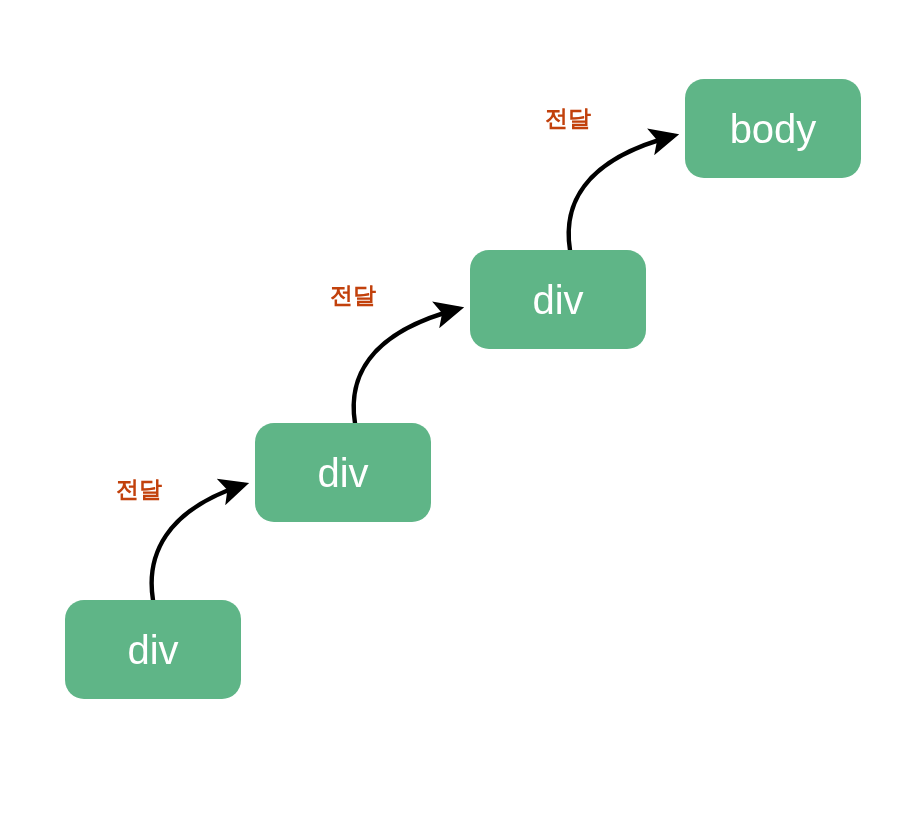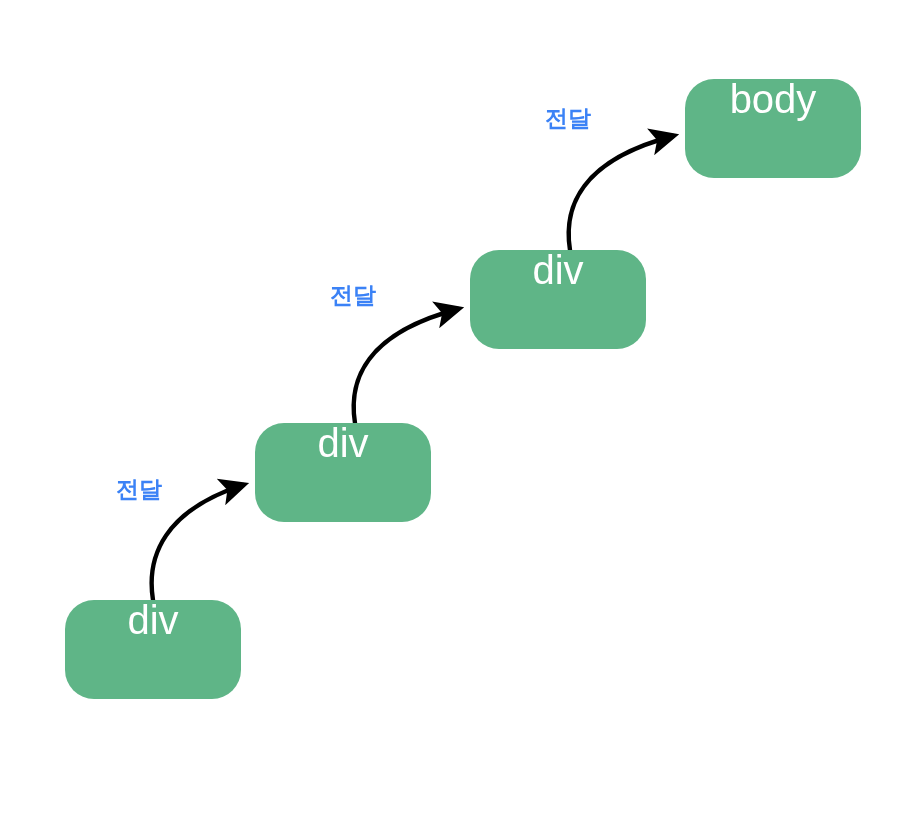--- a/index.html
+++ b/index.html
@@ -15,37 +15,37 @@
   }
   #stage {
     position: relative;
     width: 914px;
     height: 814px;
     background: #ffffff;
   }
   .node {
     position: absolute;
     display: flex;
-    align-items: flex-start;
+    align-items: center;
     justify-content: center;
-    border-radius: 29px;
+    border-radius: 19px;
     box-sizing: border-box;
   }
   .node-label {
     color: #ffffff;
     font-family: "Liberation Sans", sans-serif;
     font-size: 40px;
     font-weight: 400;
     line-height: 1;
     letter-spacing: 0px;
     user-select: none;
   }
   .edge-label {
     position: absolute;
-    color: #3b82f6;
+    color: #c2410c;
     font-family: "Liberation Sans", sans-serif;
     font-size: 23px;
     font-weight: 700;
     line-height: 1;
     white-space: nowrap;
     user-select: none;
   }
   .caption {
     position: absolute;
     color: #111111;

